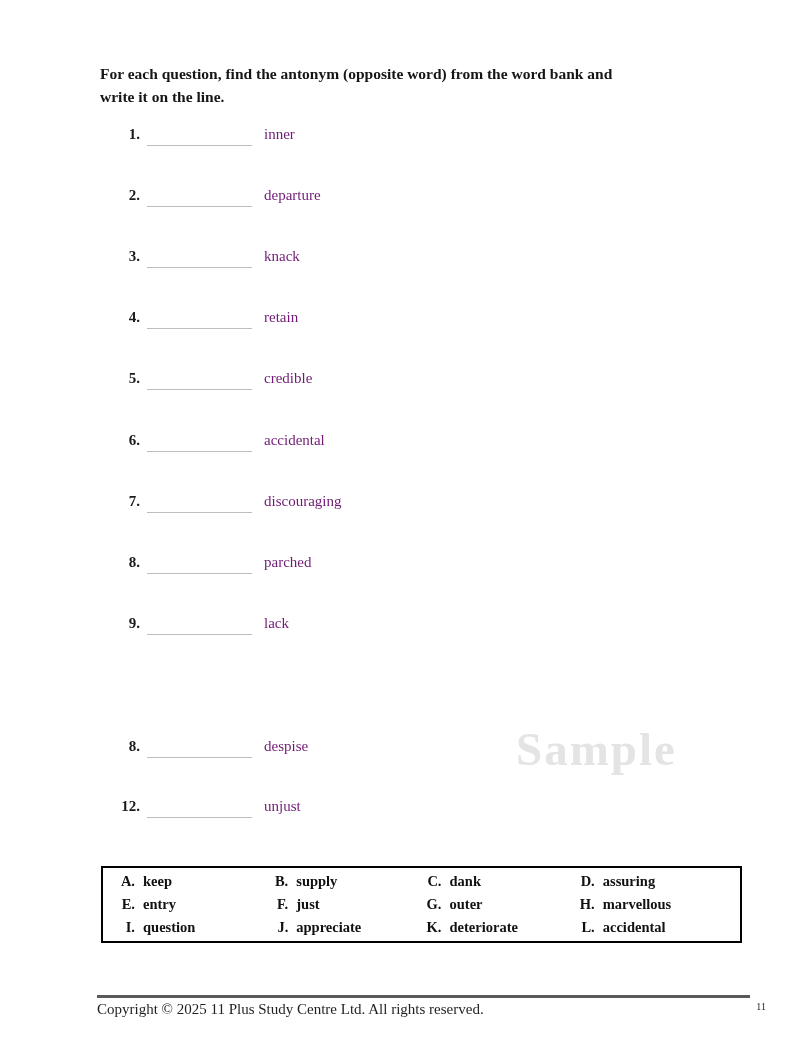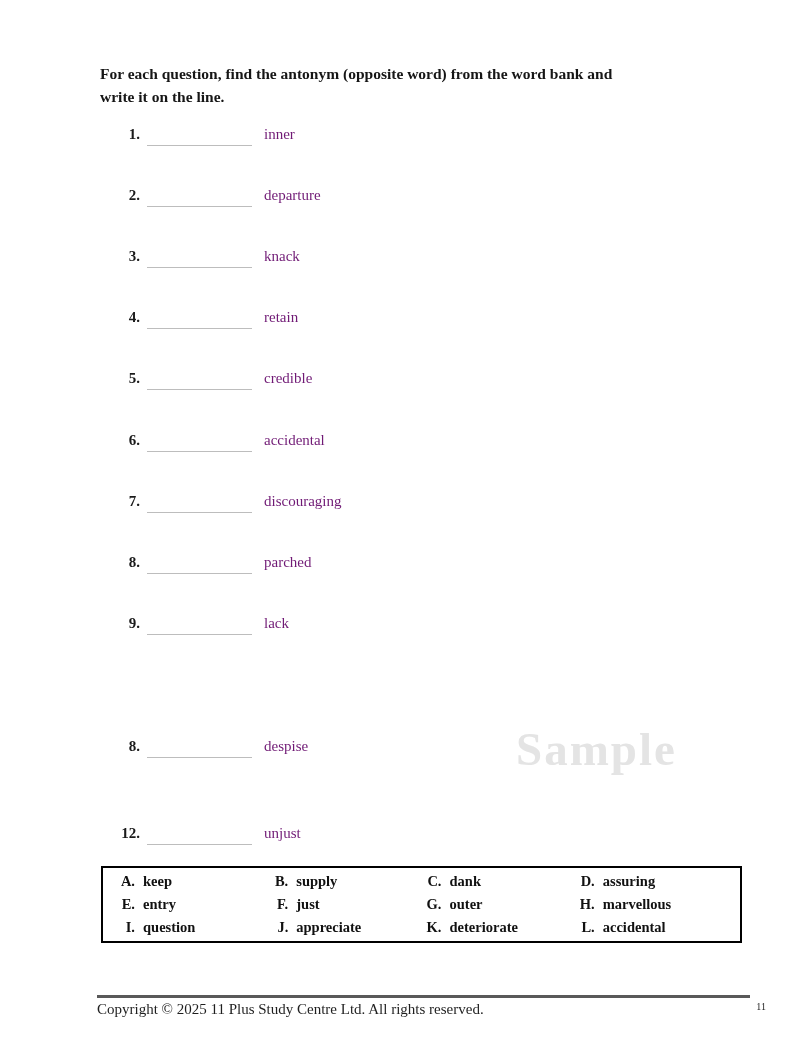--- a/index.html
+++ b/index.html
@@ -177,21 +177,21 @@
   <div class="question-row" style="top:613px">
     <span class="q-num">9.</span>
     <span class="q-blank"></span>
     <span class="q-word">lack</span>
   </div>
   <div class="question-row" style="top:736px">
     <span class="q-num">8.</span>
     <span class="q-blank"></span>
     <span class="q-word">despise</span>
   </div>
-  <div class="question-row" style="top:823px">
+  <div class="question-row" style="top:796px">
     <span class="q-num">12.</span>
     <span class="q-blank"></span>
     <span class="q-word">unjust</span>
   </div>
 
   <div class="watermark">Sample</div>
 
   <div class="word-bank">
     <div class="wb-item">
       <span class="wb-letter">A.</span>

